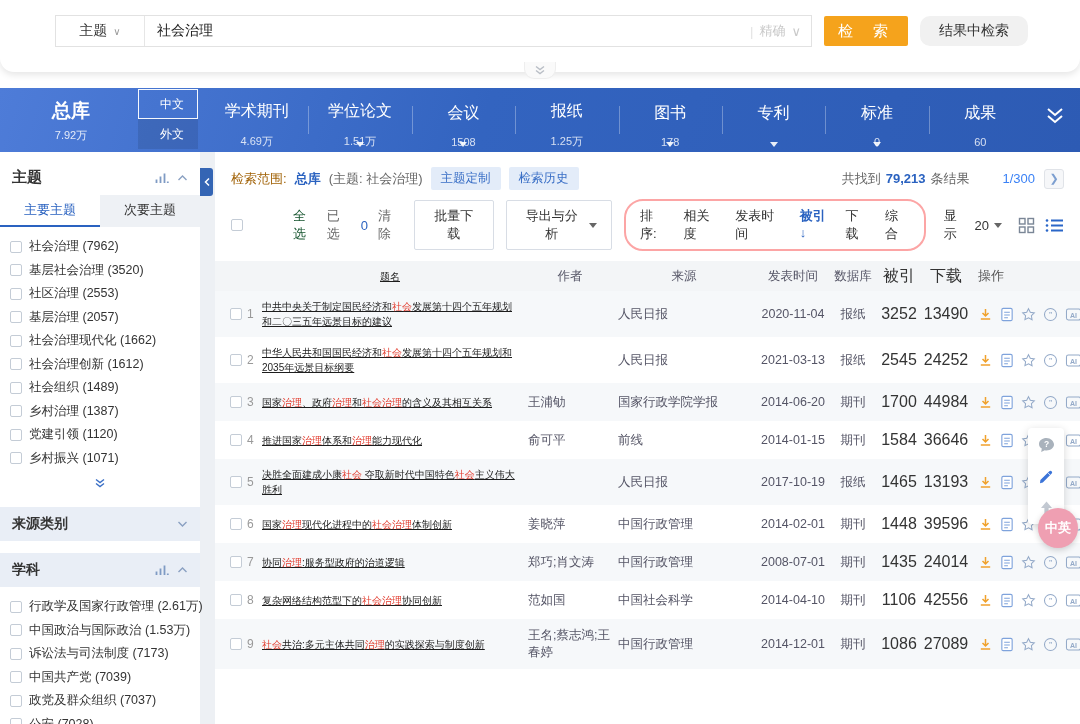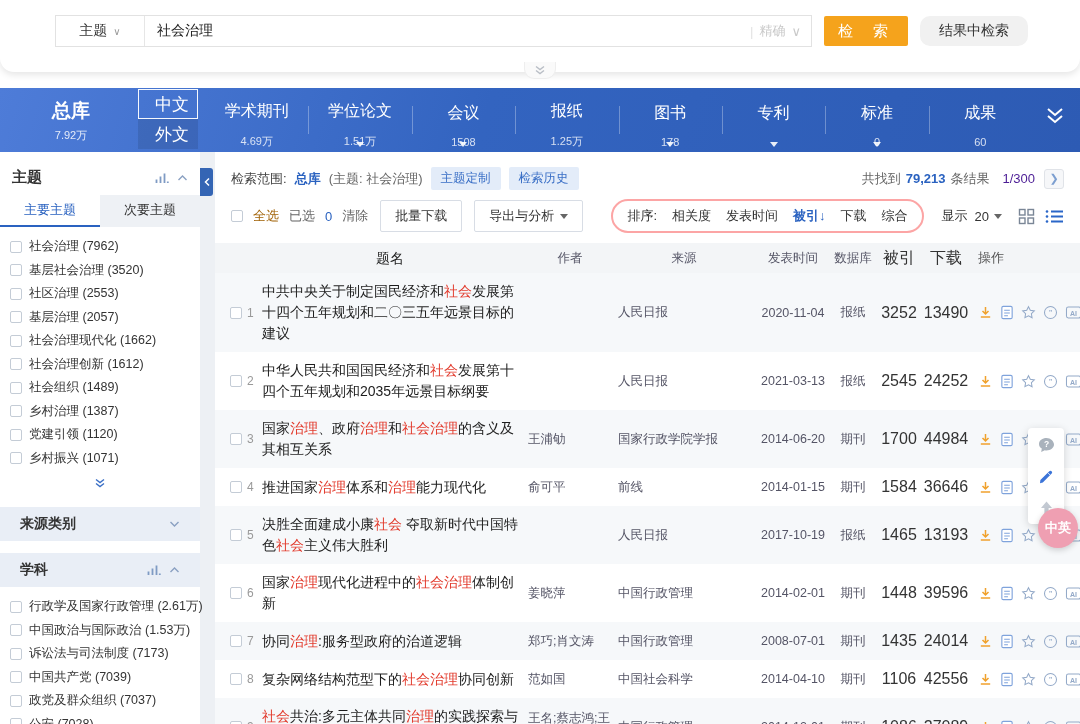--- a/index.html
+++ b/index.html
@@ -27,21 +27,21 @@
     background:#fafafa;border:1px solid #eee;border-top:0;border-radius:0 0 10px 10px;z-index:7;
     display:flex;align-items:center;justify-content:center;cursor:pointer;}
 
   
   .db-nav{position:absolute;top:88px;left:0;right:0;height:64px;z-index:5;
     background:linear-gradient(108deg,#4e7cd8 0%,#3364c0 45%,#2d5bb4 100%);}
   .nav-total{position:absolute;left:52px;top:10px;text-align:center;cursor:pointer;}
   .nav-total .t{font-size:19px;font-weight:bold;color:#fff;}
   .nav-total .c{font-size:11px;color:rgba(255,255,255,.85);margin-top:4px;}
   .lang-toggle{position:absolute;left:138px;top:1px;width:60px;}
-  .lang-tab{height:30px;display:flex;align-items:center;justify-content:center;font-size:17px;color:#fff;cursor:pointer;box-sizing:border-box;padding-left:8px;}
+  .lang-tab{height:30px;display:flex;align-items:center;justify-content:center;font-size:12px;color:#fff;cursor:pointer;box-sizing:border-box;padding-left:8px;}
   .lang-tab.active{border:1px solid rgba(255,255,255,.95);}
   .lang-tab.inactive{background:rgba(0,0,0,.10);}
   .nav-items{position:absolute;left:205px;right:48px;top:0;bottom:0;display:flex;}
   .nav-item{flex:1;position:relative;display:flex;flex-direction:column;align-items:center;justify-content:center;cursor:pointer;padding-top:10px;}
   .nav-item + .nav-item::before{content:"";position:absolute;left:0;top:18px;width:1px;height:28px;background:rgba(255,255,255,.30);}
   .nav-label{font-size:16px;color:#fff;}
   .nav-count{font-size:11px;color:rgba(255,255,255,.80);margin-top:12px;min-height:12px;}
   .nav-arrow{width:0;height:0;border-left:4px solid transparent;border-right:4px solid transparent;
     border-top:5px solid rgba(255,255,255,.9);position:absolute;bottom:5px;}
   .nav-more{position:absolute;right:14px;top:18px;cursor:pointer;}
@@ -58,37 +58,37 @@
   .sb-collapse{position:absolute;left:200px;top:168px;width:13px;height:28px;background:#3465b4;
     border-radius:0 3px 3px 0;display:flex;align-items:center;justify-content:center;cursor:pointer;z-index:8;}
   .sb-tabs{display:flex;margin-top:2px;}
   .sb-tab{flex:1;text-align:center;font-size:13px;padding:6px 0;cursor:pointer;}
   .sb-tab.active{color:#2a62c0;border-bottom:2px solid #2a62c0;background:#fff;}
   .sb-tab.inactive{background:#eef1f5;color:#333;}
   .sb-list{padding:8px 10px 2px;}
   .sb-item{display:flex;align-items:center;gap:7px;height:23.5px;font-size:12.5px;color:#333;cursor:pointer;white-space:nowrap;}
   .cb{width:12px;height:12px;border:1px solid #c4ccd6;border-radius:2px;background:#fff;flex:none;box-sizing:border-box;cursor:pointer;}
   .sb-expand{text-align:center;padding:3px 0 2px;cursor:pointer;}
-  .sb-band{background:#e9eef6;margin-top:12px;padding:8px 20px;display:flex;align-items:center;cursor:pointer;}
+  .sb-band{background:#e9eef6;margin-top:12px;padding:8px 12px;display:flex;align-items:center;cursor:pointer;}
   .sb-band .sb-title{font-size:14px;}
 
   
   .scope-row{display:flex;align-items:center;gap:8px;padding:9px 16px 5px;font-size:13px;}
-  .scope-label{color:#404040;}
+  .scope-label{color:#a16207;}
   .scope-db{color:#2a62c0;font-weight:bold;cursor:pointer;}
   .scope-query{color:#666;}
   .pill{background:#e3ecf9;color:#3a6fc6;font-size:12.5px;padding:3px 10px;border-radius:2px;cursor:pointer;}
   .summary{margin-left:auto;display:flex;align-items:center;gap:5px;font-size:13px;color:#666;}
   .summary .cnt{color:#2a62c0;font-weight:bold;}
-  .summary .pg{color:#4c1d95;margin-left:8px;}
+  .summary .pg{color:#3b82f6;margin-left:28px;}
   .next-btn{width:18px;height:18px;border:1px solid #e0e3e8;background:#f6f7f9;border-radius:3px;margin-left:4px;
     display:flex;align-items:center;justify-content:center;color:#7d9fd0;font-size:11px;cursor:pointer;}
   .toolbar-row{display:flex;align-items:center;padding:4px 16px 8px;font-size:13px;gap:12px;}
   .tb-left{display:flex;align-items:center;gap:10px;}
-  .tb-txt{color:#a16207;cursor:pointer;}
+  .tb-txt{color:#14532d;cursor:pointer;margin-left:40px;}
   .tb-muted{color:#666;cursor:pointer;}
   .tb-zero{color:#2a62c0;}
   .tb-btn{border:1px solid #d8dde5;background:#fff;color:#333;font-size:13px;padding:6px 14px;border-radius:2px;cursor:pointer;
     font-family:"Liberation Sans","DejaVu Sans",sans-serif;display:flex;align-items:center;gap:6px;}
   .dd-caret{width:0;height:0;border-left:4px solid transparent;border-right:4px solid transparent;border-top:5px solid #666;}
   .sort-ring{margin-left:auto;display:flex;align-items:center;gap:15px;border:2px solid #fca5a5;border-radius:19px;padding:6px 14px;}
   .sort-label{color:#333;}
   .sort-opt{color:#333;cursor:pointer;}
   .sort-opt.active{color:#2a62c0;font-weight:bold;}
   .display-group{display:flex;align-items:center;gap:7px;margin-left:6px;}
@@ -100,21 +100,21 @@
   .rtable{margin-top:2px;}
   .thead,.trow{display:grid;grid-template-columns:47px 266px 90px 138px 74px 46px 46px 48px 1fr;align-items:center;}
   .thead{background:#f3f5f7;height:30px;font-size:13px;color:#555;}
   .thead .cell{text-align:center;}
   .thead .c-title{text-align:center;}
   .trow{padding:8px 0;min-height:22px;}
   .trow.odd{background:#f6f8fa;}
   .cell{box-sizing:border-box;}
   .c-check{display:flex;align-items:center;gap:5px;padding-left:15px;align-self:center;}
   .rnum{color:#999;font-size:12px;}
-  .c-title{font-size:14px;color:#1d1d1d;line-height:1.5;padding-right:10px;cursor:pointer;}
+  .c-title{font-size:10px;color:#1d1d1d;line-height:1.5;padding-right:10px;cursor:pointer;text-decoration:underline;}
   .c-title .hl{color:#e23a2c;}
   .c-author,.c-source{font-size:12.5px;color:#556;padding-right:6px;cursor:pointer;}
   .c-date{font-size:12.5px;color:#556;text-align:center;}
   .c-db{font-size:12.5px;color:#556;text-align:center;}
   .c-cited,.c-dl{font-size:16px;color:#333;text-align:center;cursor:pointer;}
   .c-ops{display:flex;align-items:center;gap:7px;padding-left:8px;}
   .op-ic{display:flex;cursor:pointer;}
 
   
   .float-tools{position:absolute;right:16px;top:428px;width:36px;background:#fff;border-radius:4px;

